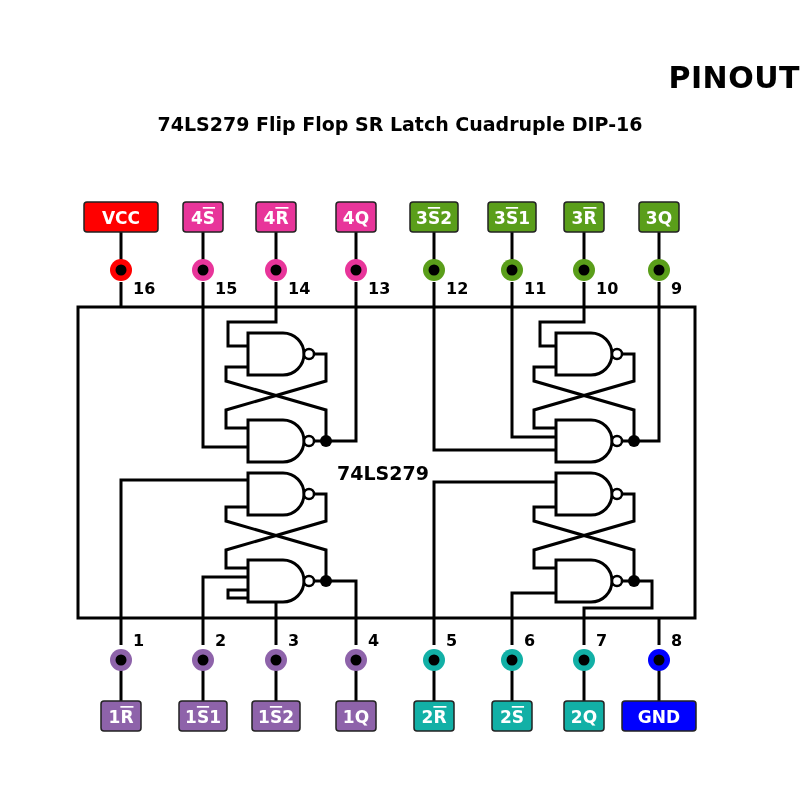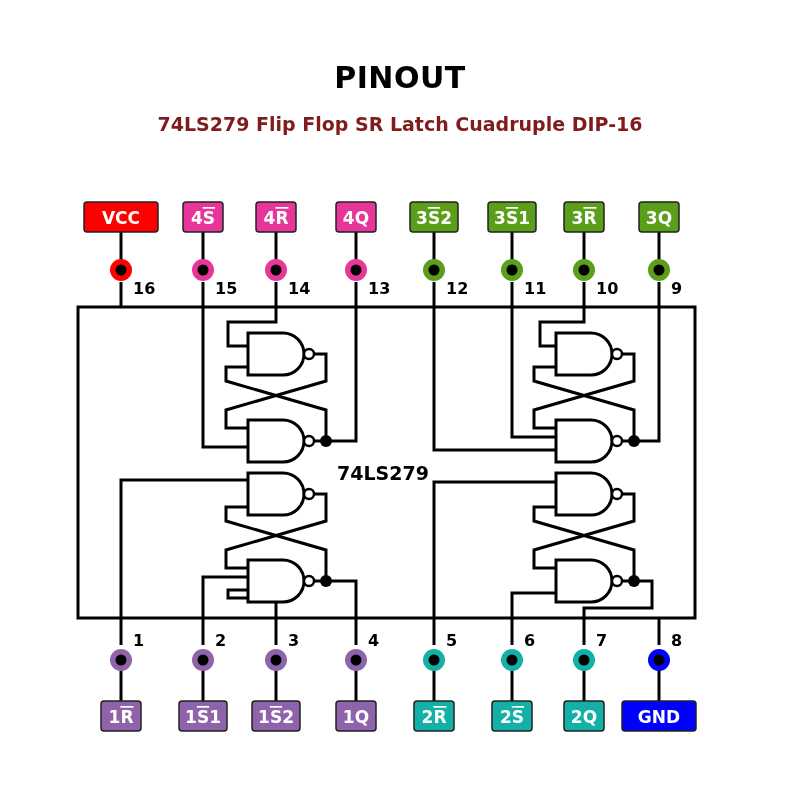--- a/index.html
+++ b/index.html
@@ -1,18 +1,18 @@
 <!DOCTYPE html>
 <html><head>
 <meta charset="utf-8">
 <style>
   html, body { margin: 0; padding: 0; background: #ffffff; }
   body { width: 800px; height: 800px; position: relative; overflow: hidden; font-family: "DejaVu Sans", sans-serif; }
-  .title { position: absolute; left: 0; width: 800px; top: 60px; text-align: center; font-size: 30px; font-weight: bold; color: #000; font-family: "DejaVu Sans", sans-serif; letter-spacing: 0.5px; }
-  .subtitle { position: absolute; left: 0; width: 800px; top: 113px; text-align: center; font-size: 19px; font-weight: bold; color: #7f1d1d; font-family: "DejaVu Sans", sans-serif; }
+  .title { position: absolute; left: 0; width: 800px; top: 60px; text-align: right; font-size: 30px; font-weight: bold; color: #000; font-family: "DejaVu Sans", sans-serif; letter-spacing: 0.5px; }
+  .subtitle { position: absolute; left: 0; width: 800px; top: 113px; text-align: center; font-size: 19px; font-weight: bold; color: #000000; font-family: "DejaVu Sans", sans-serif; }
   svg { position: absolute; left: 0; top: 0; }
   .lbltxt { font-family: "DejaVu Sans", sans-serif; font-weight: bold; font-size: 17px; fill: #fff; }
   .pinnum { font-family: "DejaVu Sans", sans-serif; font-weight: bold; font-size: 16px; fill: #000; }
   .chip { font-family: "DejaVu Sans", sans-serif; font-weight: bold; font-size: 19px; fill: #000; }
 </style>
 </head>
 <body>
 
 <div class="title">PINOUT</div>
 <div class="subtitle">74LS279 Flip Flop SR Latch Cuadruple DIP-16</div>

